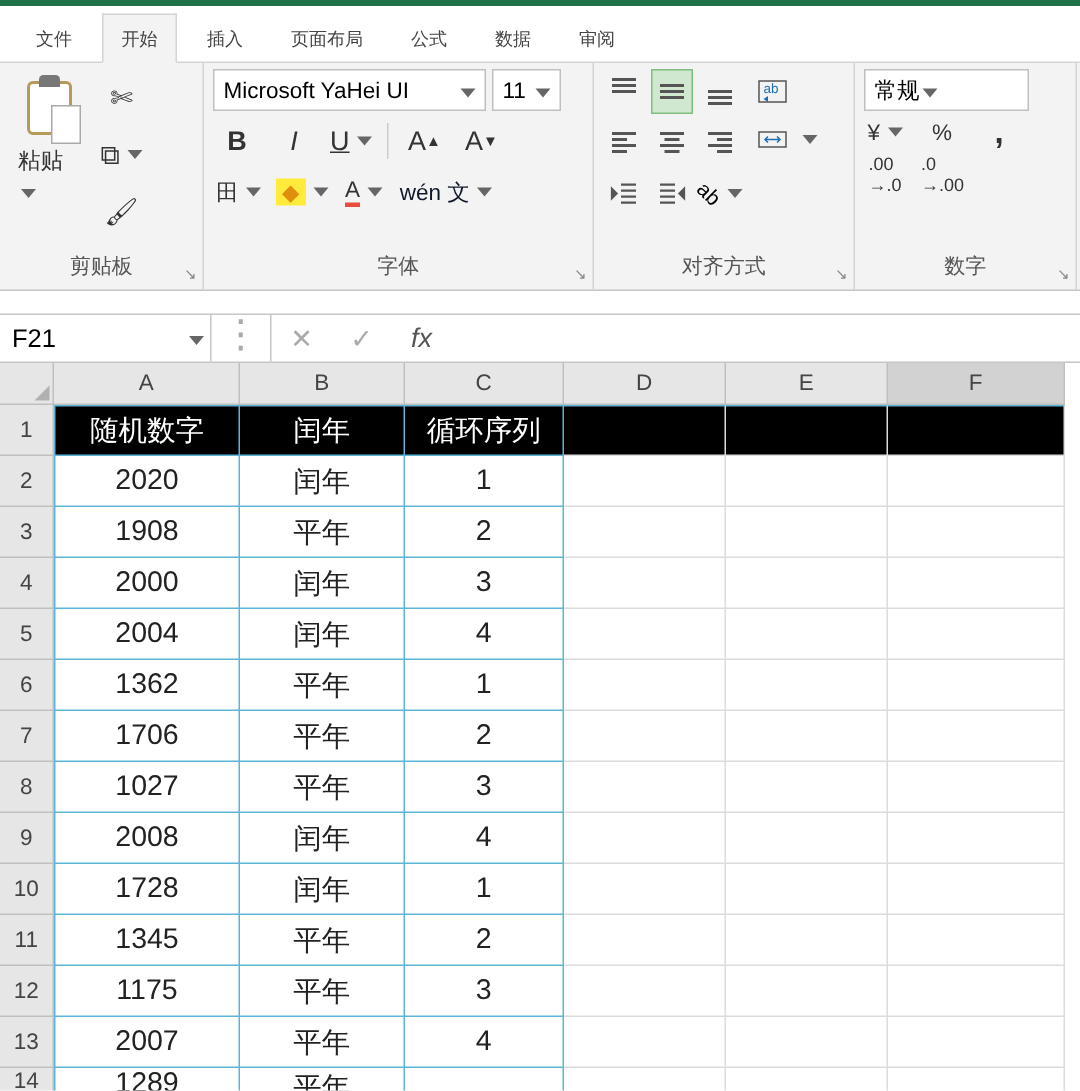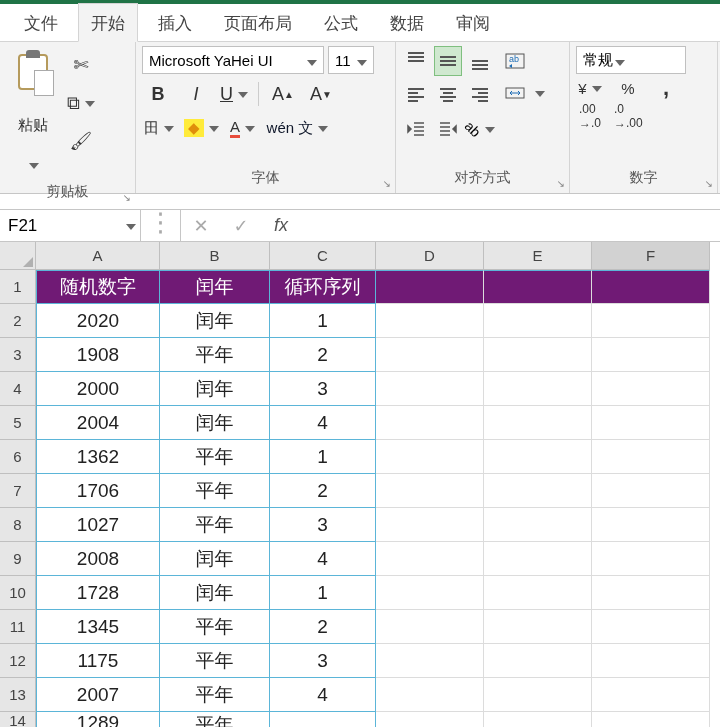--- a/index.html
+++ b/index.html
@@ -1,26 +1,26 @@
 <!DOCTYPE html>
 <html><head>
 <meta charset="utf-8">
 <style>
   * { box-sizing: border-box; margin: 0; padding: 0; font-family: "Microsoft YaHei UI", Arial, sans-serif; }
   body { background: #fff; width: 720px; height: 727px; overflow: hidden; user-select: none; }
   .topbar { background: #207346; height: 4px; }
   .tabs { display: flex; align-items: flex-end; height: 38px; background: #fff; border-bottom: 1px solid #d4d4d4; padding-left: 12px; gap: 8px; }
-  .tab { padding: 8px 12px 6px; font-size: 17px; color: #444; cursor: pointer; }
+  .tab { padding: 8px 12px 6px; font-size: 12px; color: #444; cursor: pointer; }
   .tab.active { background: #f3f3f3; border: 1px solid #d4d4d4; border-bottom: 1px solid #f3f3f3; margin-bottom: -1px; font-weight: normal; }
   .ribbon { background: #f3f3f3; height: 152px; border-bottom: 1px solid #c6c6c6; display: flex; }
   .group { border-right: 1px solid #d4d4d4; display: flex; flex-direction: column; }
   .group-body { flex: 1; display: flex; padding: 4px 6px; align-items: flex-start; }
   .group-label { text-align: center; font-size: 14px; color: #555; padding: 4px 0 6px; position: relative; }
   .group-launcher { position: absolute; right: 4px; bottom: 4px; font-size: 10px; color: #888; cursor: pointer; }
-  .clip-col { display: flex; flex-direction: column; align-items: center; gap: 20px; padding: 2px 6px; }
+  .clip-col { display: flex; flex-direction: column; align-items: flex-start; gap: 2px; padding: 2px 6px; }
   .paste-icon { width: 42px; height: 48px; position: relative; }
   .paste-icon .board { position: absolute; width: 30px; height: 36px; left: 6px; top: 6px; border: 2px solid #b59a5c; border-radius: 4px; background: #fff; }
   .paste-icon .clip { position: absolute; width: 14px; height: 8px; left: 14px; top: 2px; background: #777; border-radius: 3px 3px 0 0; }
   .paste-icon .sheet { position: absolute; width: 20px; height: 26px; right: 0; bottom: 0; background: #fff; border: 1px solid #aaa; }
   .paste-label { font-size: 15px; color: #333; }
   .mini-col { display: flex; flex-direction: column; gap: 8px; padding: 4px 6px; }
   .mini { width: 30px; height: 30px; display: flex; align-items: center; justify-content: center; font-size: 18px; color: #333; cursor: pointer; }
   .dd { font-size: 10px; color: #666; margin-left: 3px; }
   .font-row1 { display: flex; gap: 4px; align-items: center; margin-bottom: 6px; }
   .font-name { width: 182px; height: 28px; border: 1px solid #c0c0c0; background: #fff; padding: 2px 6px; font-size: 15px; display: flex; align-items: center; justify-content: space-between; cursor: pointer; }
@@ -49,21 +49,21 @@
   .corner::after{content:""; width:0; height:0; border-left:10px solid transparent; border-bottom:10px solid #b0b0b0; margin:0 2px 2px 0;}
   .rowhdr { width: 36px; height: 34px; background: #e6e6e6; border-right: 1px solid #bfbfbf; border-bottom: 1px solid #bfbfbf; display: flex; align-items: center; justify-content: center; font-size: 15px; color: #444; }
   .grid { display: flex; flex-direction: column; }
   .colhdrs { display: flex; }
   .colhdr { height: 28px; background: #e6e6e6; border-right: 1px solid #bfbfbf; border-bottom: 1px solid #bfbfbf; display: flex; align-items: center; justify-content: center; font-size: 15px; color: #444; }
   .colhdr.selcol { background: #d2d2d2; }
   .row { display: flex; }
   .cell { height: 34px; border-right: 1px solid #dcdcdc; border-bottom: 1px solid #dcdcdc; display: flex; align-items: center; justify-content: center; font-size: 19px; color: #222; background:#fff; }
   .cell.datacell { border-right: 1px solid #5bb5d8; border-bottom: 1px solid #5bb5d8; }
   .cell.datacell:first-child { border-left: 1px solid #5bb5d8; }
-  .row.hdrrow .cell { background: #701a75; color: #fff; font-size: 19px; border-top: 1px solid #5bb5d8;}
+  .row.hdrrow .cell { background: #000000; color: #fff; font-size: 19px; border-top: 1px solid #5bb5d8;}
   .wA{width:124px}.wB{width:110px}.wC{width:106px}.wD{width:108px}.wE{width:108px}.wF{width:118px}
   .chev::after{content:"";display:inline-block;width:0;height:0;border-left:5px solid transparent;border-right:5px solid transparent;border-top:6px solid #666;margin-left:2px}.blue{color:#0f172a}.orange{color:#e08e0b}
   .spacer{height:16px; border-bottom:1px solid #c6c6c6;}
 </style>
 </head>
 <body>
 
 <div class="topbar"></div>
 
 <div class="tabs">

